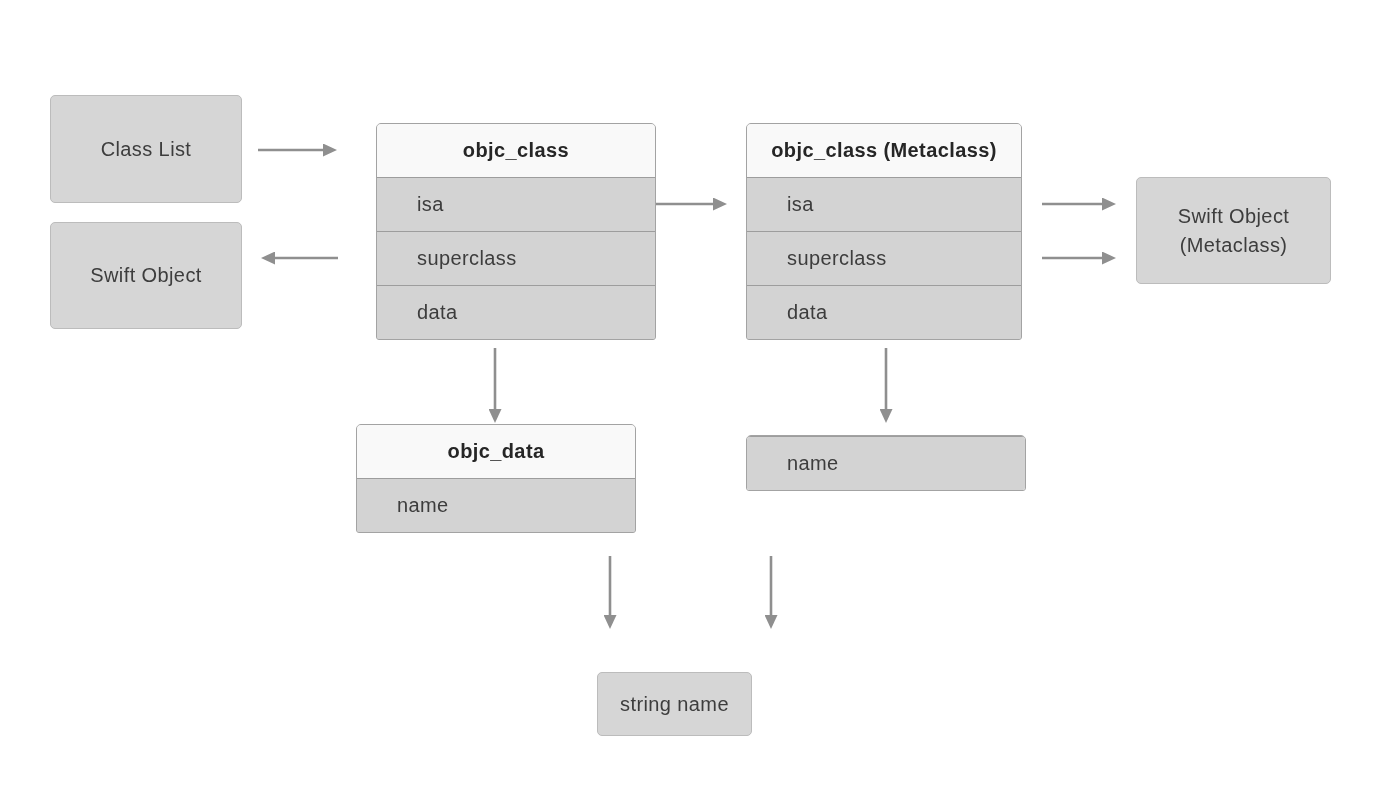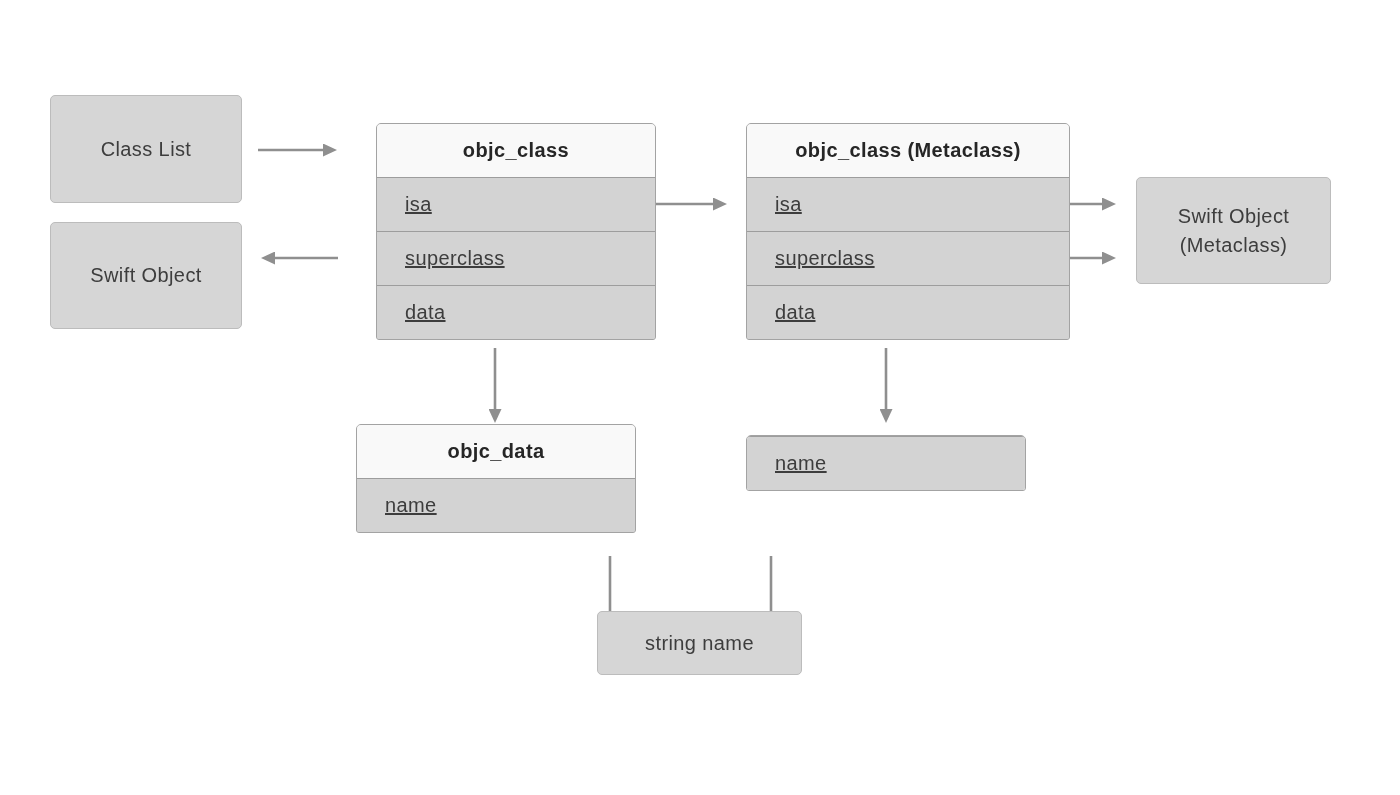--- a/index.html
+++ b/index.html
@@ -67,35 +67,34 @@
     font-size:20px;
     color:var(--text-bold);
     letter-spacing:0.4px;
   }
   .dtable .trow{
     background:var(--row-fill);
     border-top:1px solid #9d9d9d;
     height:54px;
     display:flex;
     align-items:center;
-    padding-left:28px;
+    padding-left:40px;
     font-size:20px;
     color:var(--text);
     letter-spacing:0.4px;
-    text-decoration:underline;
   }
   
   #class-list-box{left:50px;top:95px;width:192px;height:108px;}
   #swift-object-box{left:50px;top:222px;width:192px;height:107px;}
   #objc-class-table{left:356px;top:123px;width:280px;margin-left:20px;}
-  #objc-class-metaclass-table{left:746px;top:123px;width:324px;}
+  #objc-class-metaclass-table{left:746px;top:123px;width:276px;}
   #swift-object-metaclass-box{left:1136px;top:177px;width:195px;height:107px;}
   #objc-data-table{left:356px;top:424px;width:280px;}
   #obj-data-table{left:746px;top:435px;width:280px;}
-  #string-name-box{left:597px;top:611px;width:205px;height:64px;}
+  #string-name-box{left:597px;top:672px;width:155px;height:64px;}
 </style>
 </head>
 <body>
 
 <div class="canvas">
 
   <svg class="arrows" id="arrows" viewBox="0 0 1400 795" xmlns="http://www.w3.org/2000/svg">
     <defs>
       <marker id="arrowhead" markerUnits="userSpaceOnUse" markerWidth="15" markerHeight="13" refX="1" refY="6.5" orient="auto">
         <path d="M0,0 L14,6.5 L0,13 Z"></path>

